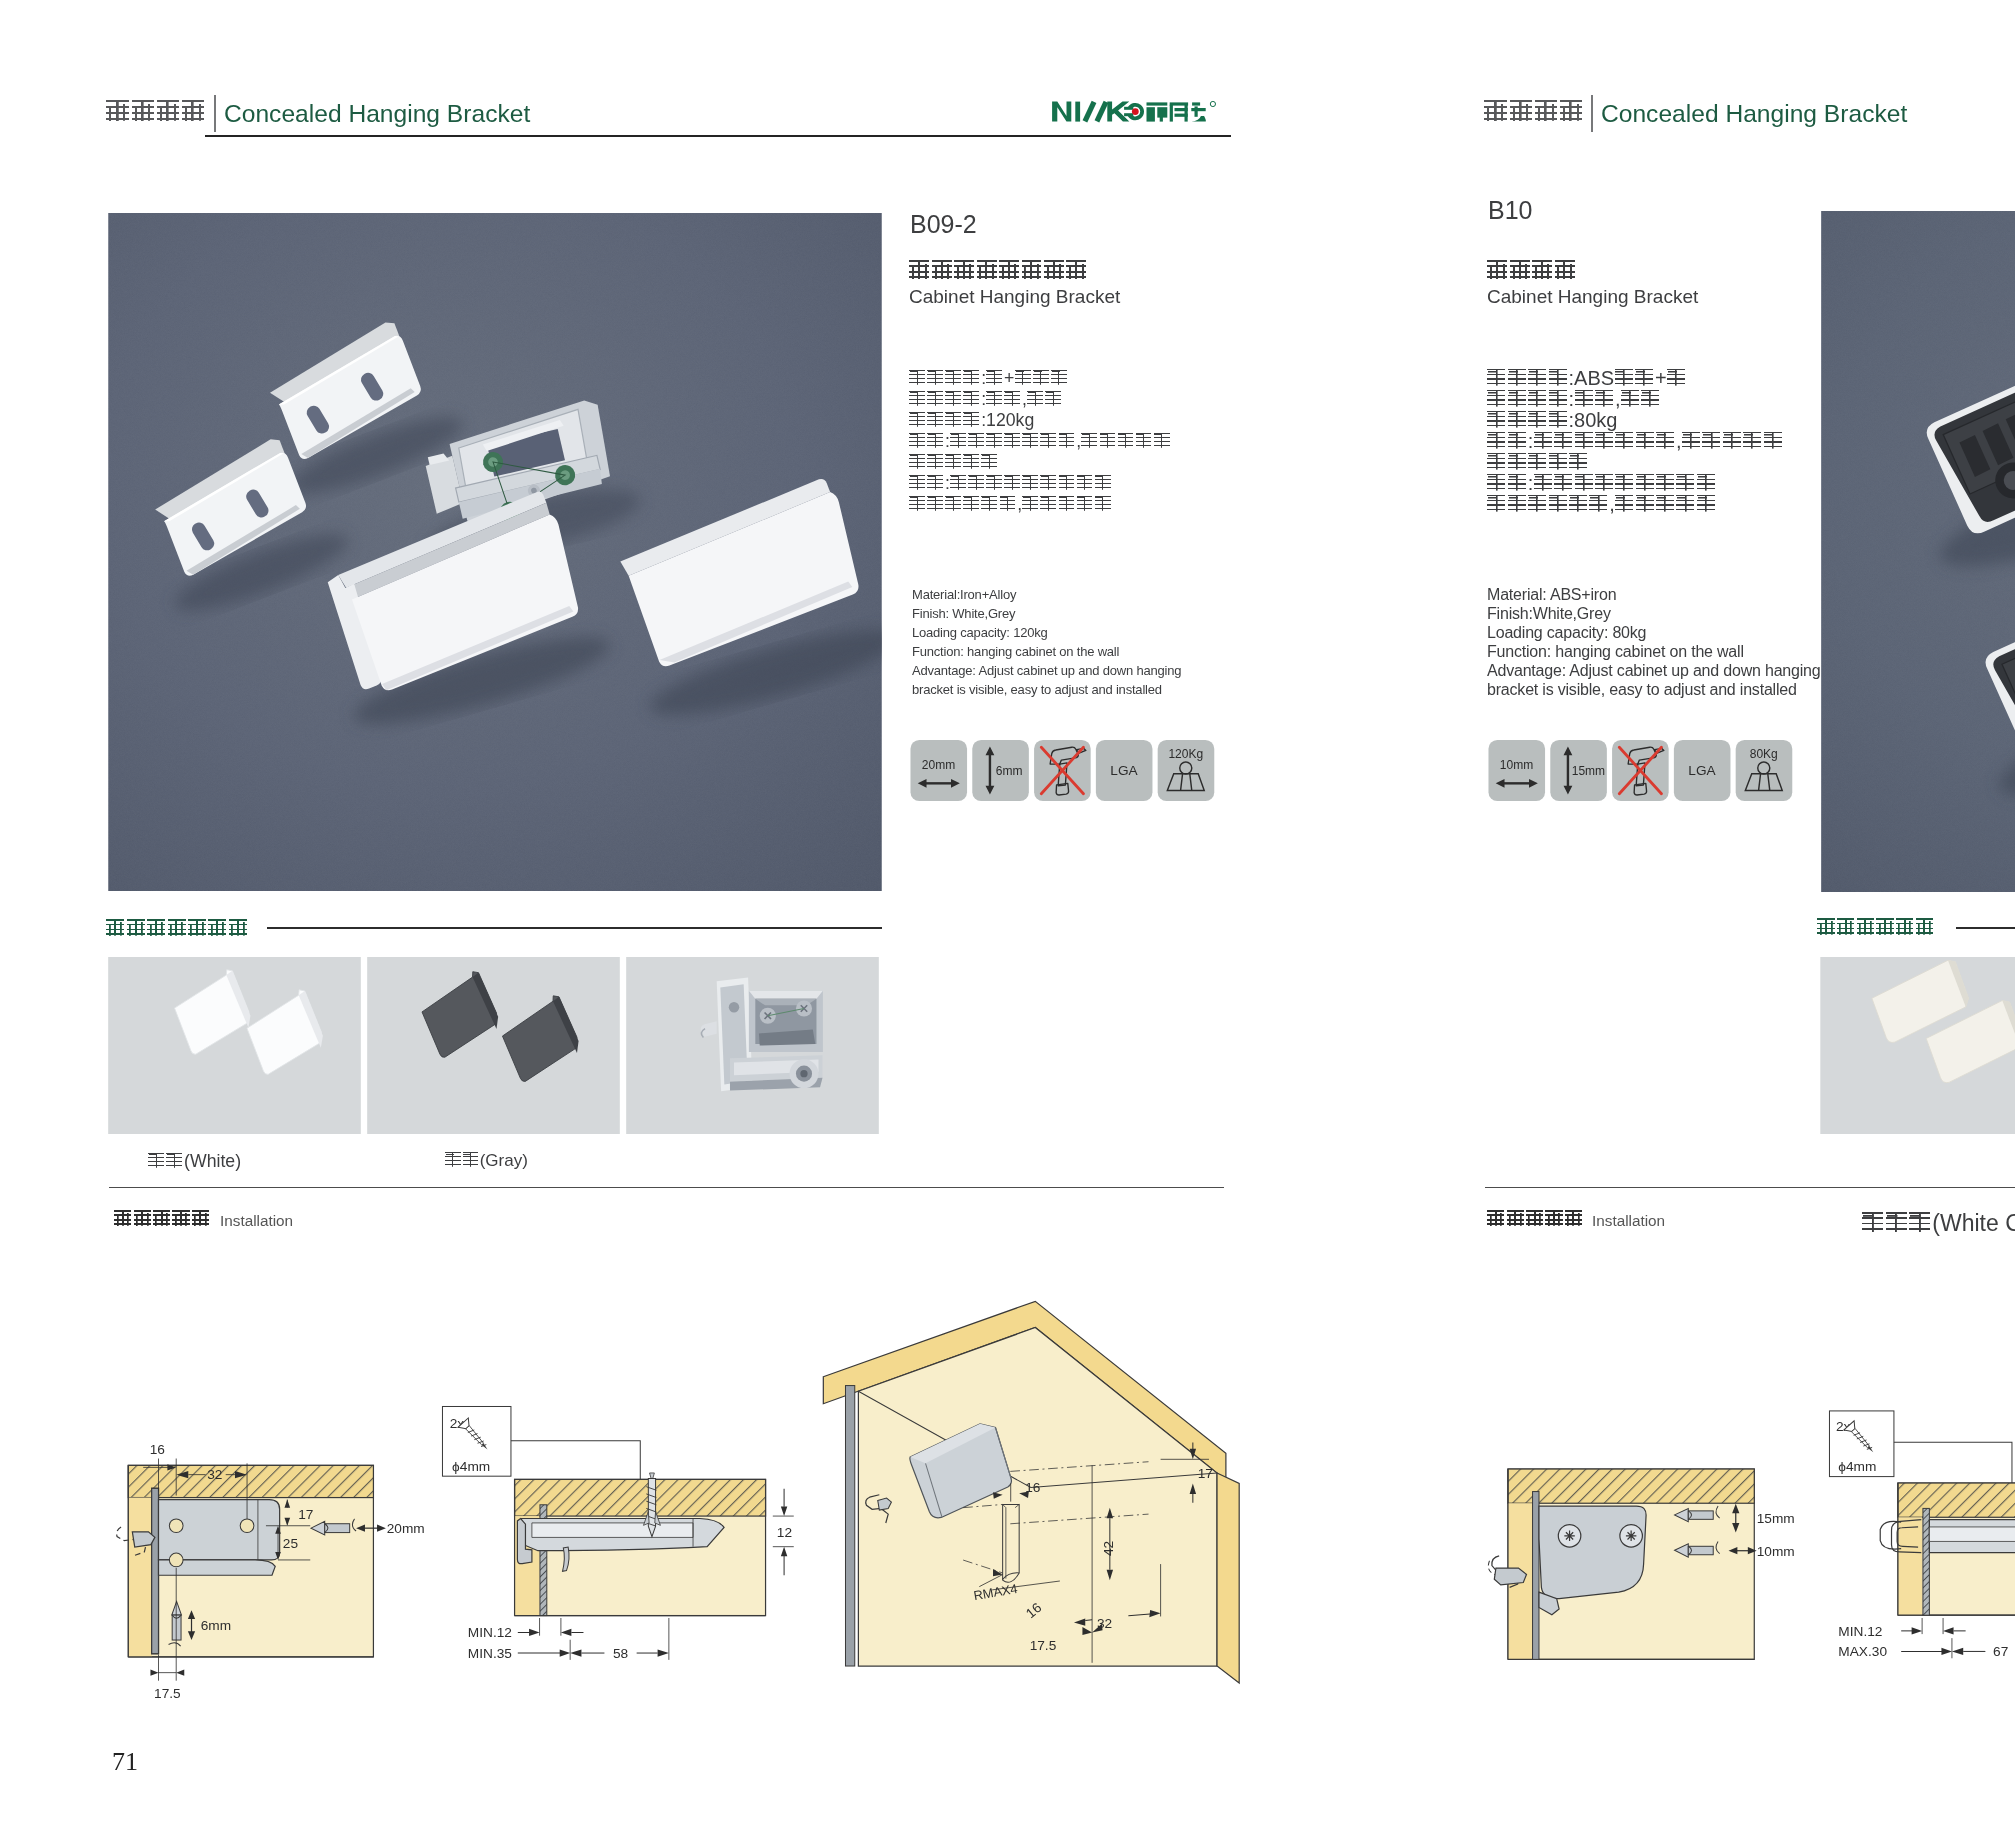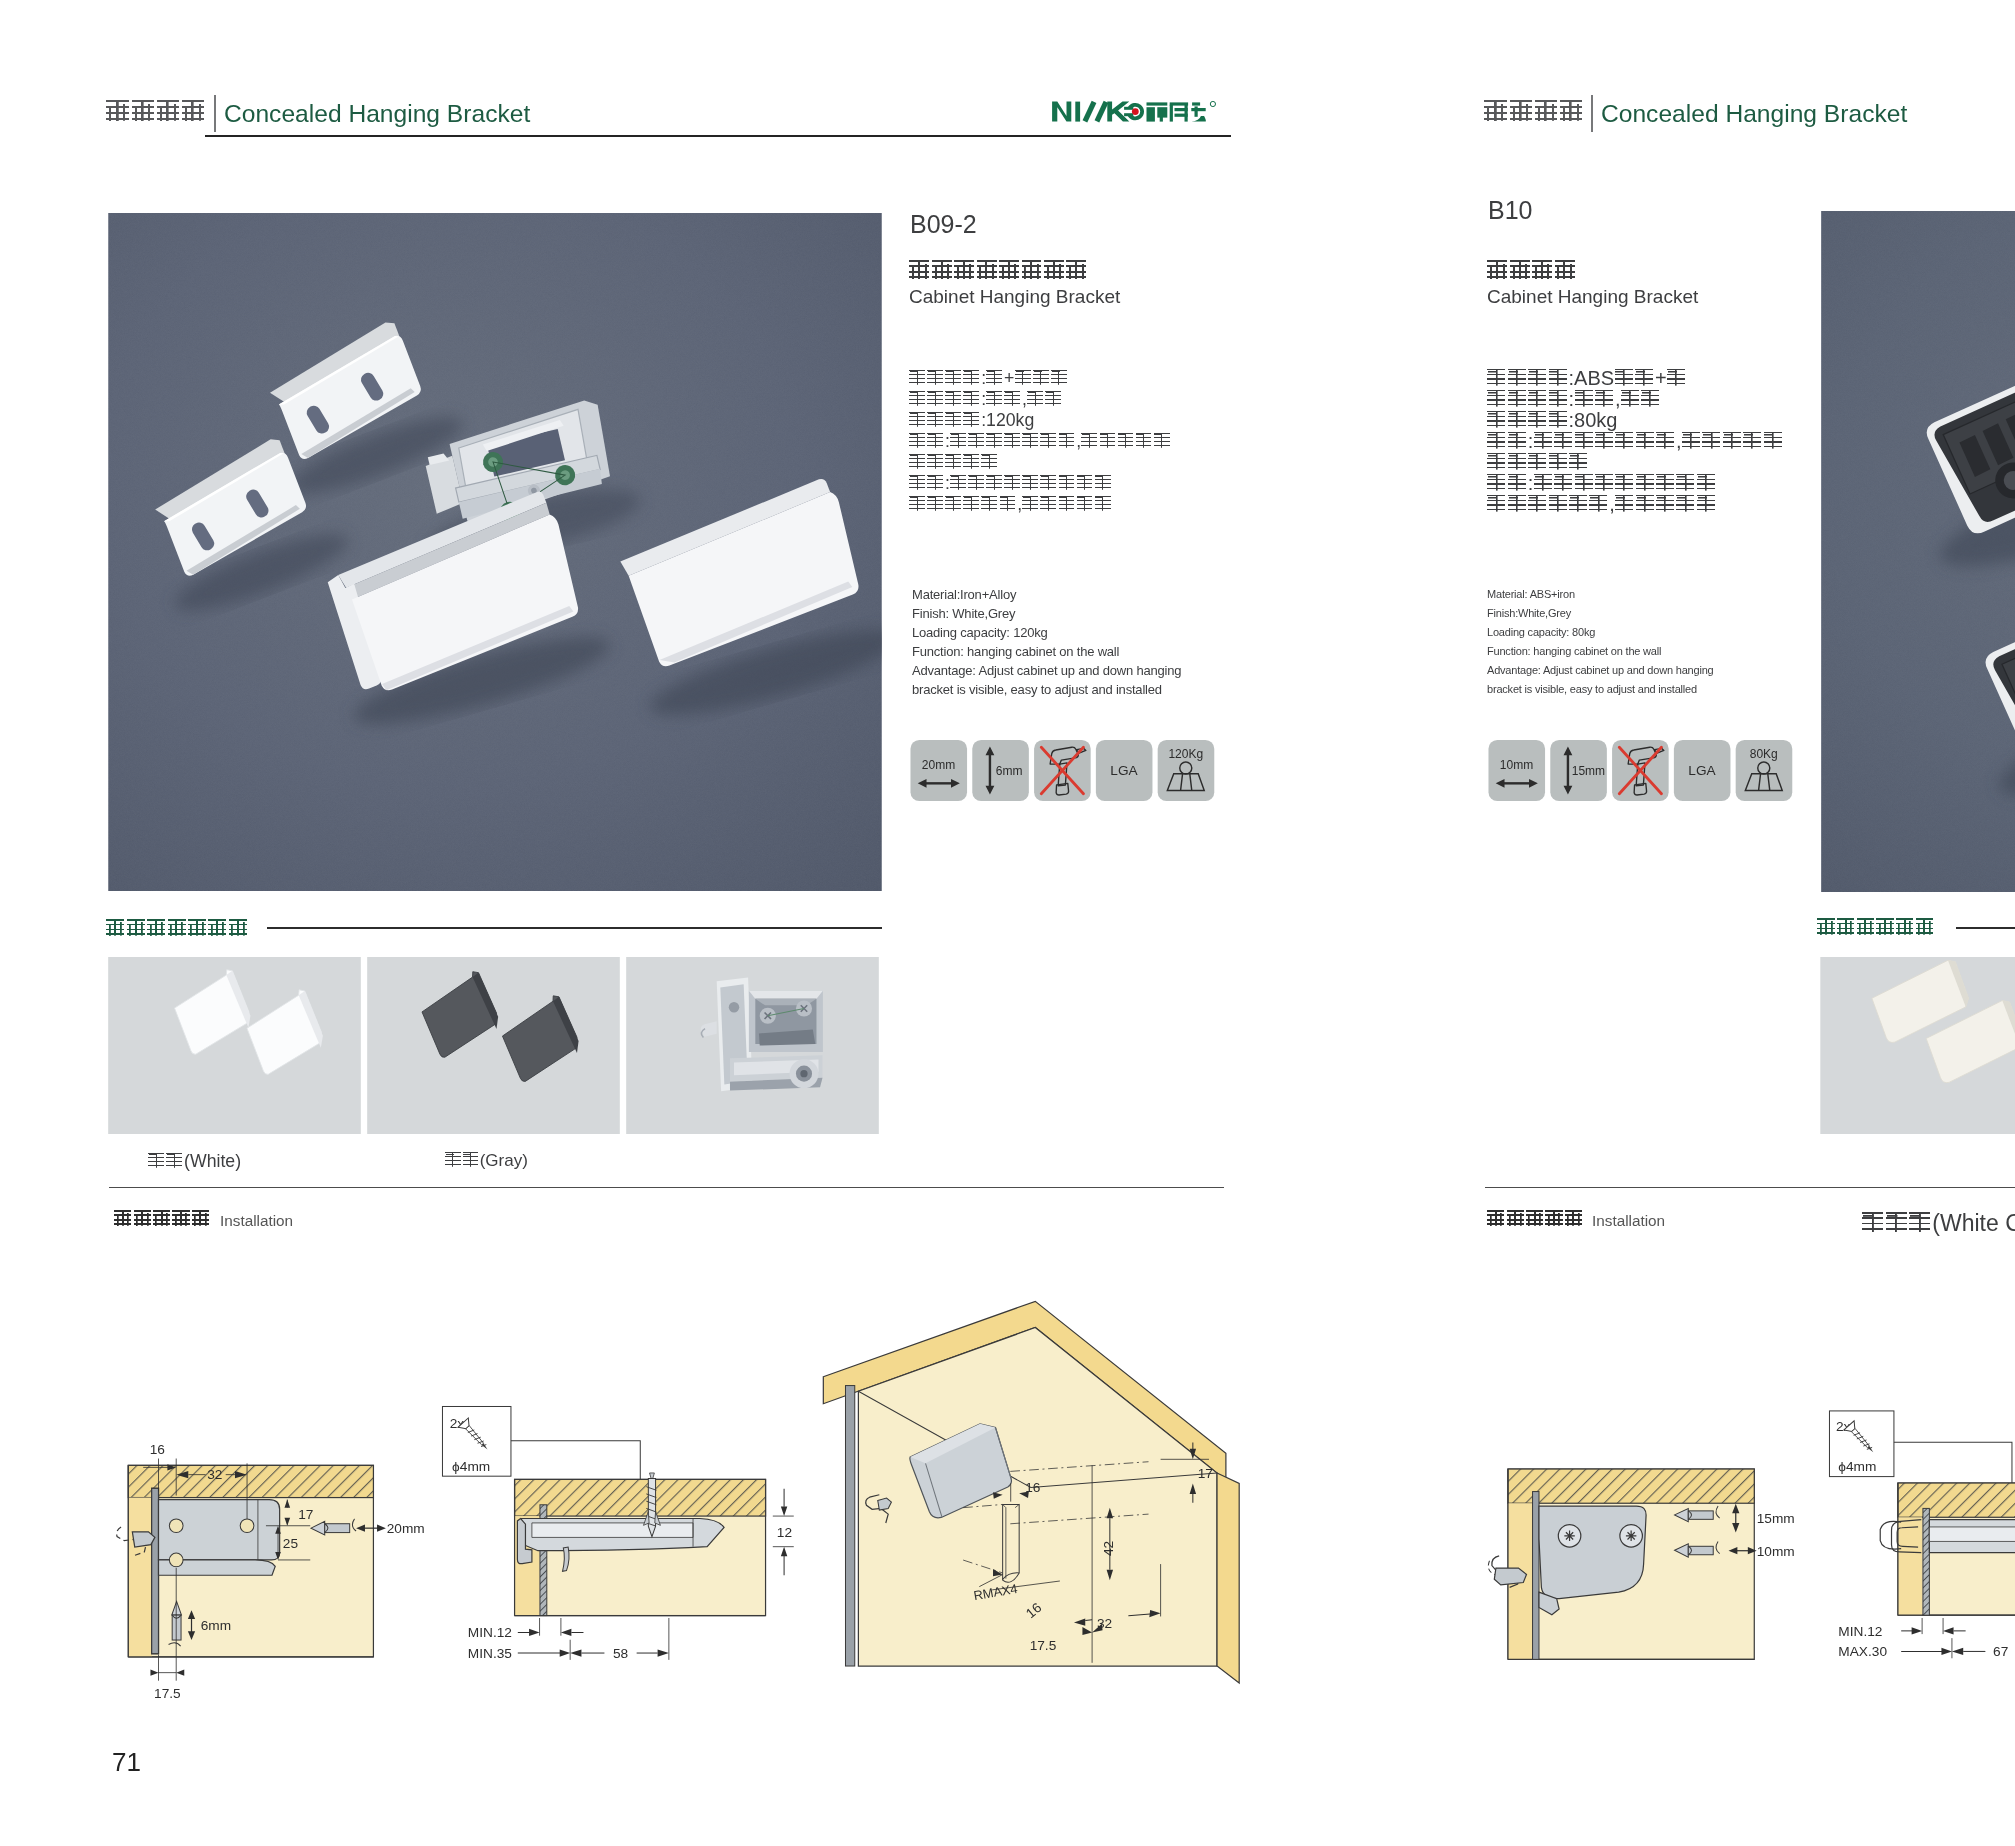--- a/index.html
+++ b/index.html
@@ -487,21 +487,21 @@
 <line x1="683" y1="840" x2="700" y2="838" stroke="#2e2e2e" stroke-width="2.5"></line>
       <line x1="790" y1="828" x2="844" y2="824" stroke="#2e2e2e" stroke-width="2.5"></line>
 <line x1="870" y1="700" x2="870" y2="830" stroke="#2e2e2e" stroke-width="2"></line>
 <text x="712" y="858" font-size="34" fill="#2e2e2e">32</text>
 
 <path d="M700 870 l-24 -14 0 20 z M700 870 l26 -6 -2 -16 z" fill="#2e2e2e"></path>
 <text x="545" y="912" font-size="34" fill="#2e2e2e">17.5</text>
 </svg>
 </div>
 
-<div class="abs" style="left:112px;top:1747px;font-size:26px;color:#222;font-family:Liberation Sans, sans-serif">71</div>
+<div class="abs" style="left:112px;top:1747px;font-size:26px;color:#222;font-family:Liberation Serif, serif">71</div>
 
 <div class="abs" style="left:1484px;top:98px;font-size:24.6px;color:#57585a"><span class="hzb"></span><span class="hzb"></span><span class="hzb"></span><span class="hzb"></span></div>
 
 <div class="abs" style="left:1591px;top:95px;width:1.6px;height:37px;background:#77787a"></div>
 
 <div class="abs" style="left:1601px;top:100px;font-size:24.6px;color:#1d5b42">Concealed Hanging Bracket</div>
 
 <div class="abs ttl" style="left:1488px;top:196px;font-size:25px">B10</div>
 
 <div class="abs ttl" style="left:1487px;top:258px;font-size:22px"><span class="hzb"></span><span class="hzb"></span><span class="hzb"></span><span class="hzb"></span></div>
@@ -511,21 +511,21 @@
 <div class="abs ttl" style="left:1487px;top:368px;font-size:20px;line-height:21px">
 <div><span class="hz"></span><span class="hz"></span><span class="hz"></span><span class="hz"></span>:ABS<span class="hz"></span><span class="hz"></span>+<span class="hz"></span></div>
 <div><span class="hz"></span><span class="hz"></span><span class="hz"></span><span class="hz"></span>:<span class="hz"></span><span class="hz"></span>,<span class="hz"></span><span class="hz"></span></div>
 <div><span class="hz"></span><span class="hz"></span><span class="hz"></span><span class="hz"></span>:80kg</div>
 <div><span class="hz"></span><span class="hz"></span>:<span class="hz"></span><span class="hz"></span><span class="hz"></span><span class="hz"></span><span class="hz"></span><span class="hz"></span><span class="hz"></span>,<span class="hz"></span><span class="hz"></span><span class="hz"></span><span class="hz"></span><span class="hz"></span></div>
 <div><span class="hz"></span><span class="hz"></span><span class="hz"></span><span class="hz"></span><span class="hz"></span></div>
 <div><span class="hz"></span><span class="hz"></span>:<span class="hz"></span><span class="hz"></span><span class="hz"></span><span class="hz"></span><span class="hz"></span><span class="hz"></span><span class="hz"></span><span class="hz"></span><span class="hz"></span></div>
 <div><span class="hz"></span><span class="hz"></span><span class="hz"></span><span class="hz"></span><span class="hz"></span><span class="hz"></span>,<span class="hz"></span><span class="hz"></span><span class="hz"></span><span class="hz"></span><span class="hz"></span></div>
 </div>
 
-<div class="abs ttl" style="left:1487px;top:585px;font-size:11px;line-height:19px;letter-spacing:-0.2px">
+<div class="abs ttl" style="left:1487px;top:585px;font-size:16px;line-height:19px;letter-spacing:-0.2px">
 Material: ABS+iron<br>
 Finish:White,Grey<br>
 Loading capacity: 80kg<br>
 Function: hanging cabinet on the wall<br>
 Advantage: Adjust cabinet up and down hanging<br>
 bracket is visible, easy to adjust and installed
 </div>
 
 <div class="abs" style="left:1488px;top:740px;width:322px;height:61px">
 <svg width="322" height="61" viewBox="0 0 800 152">

